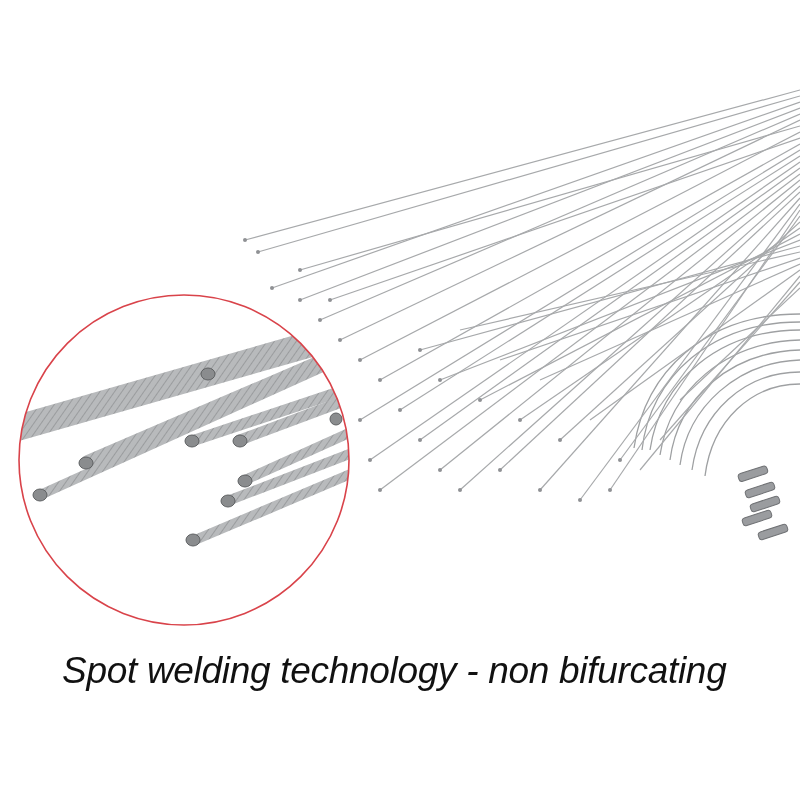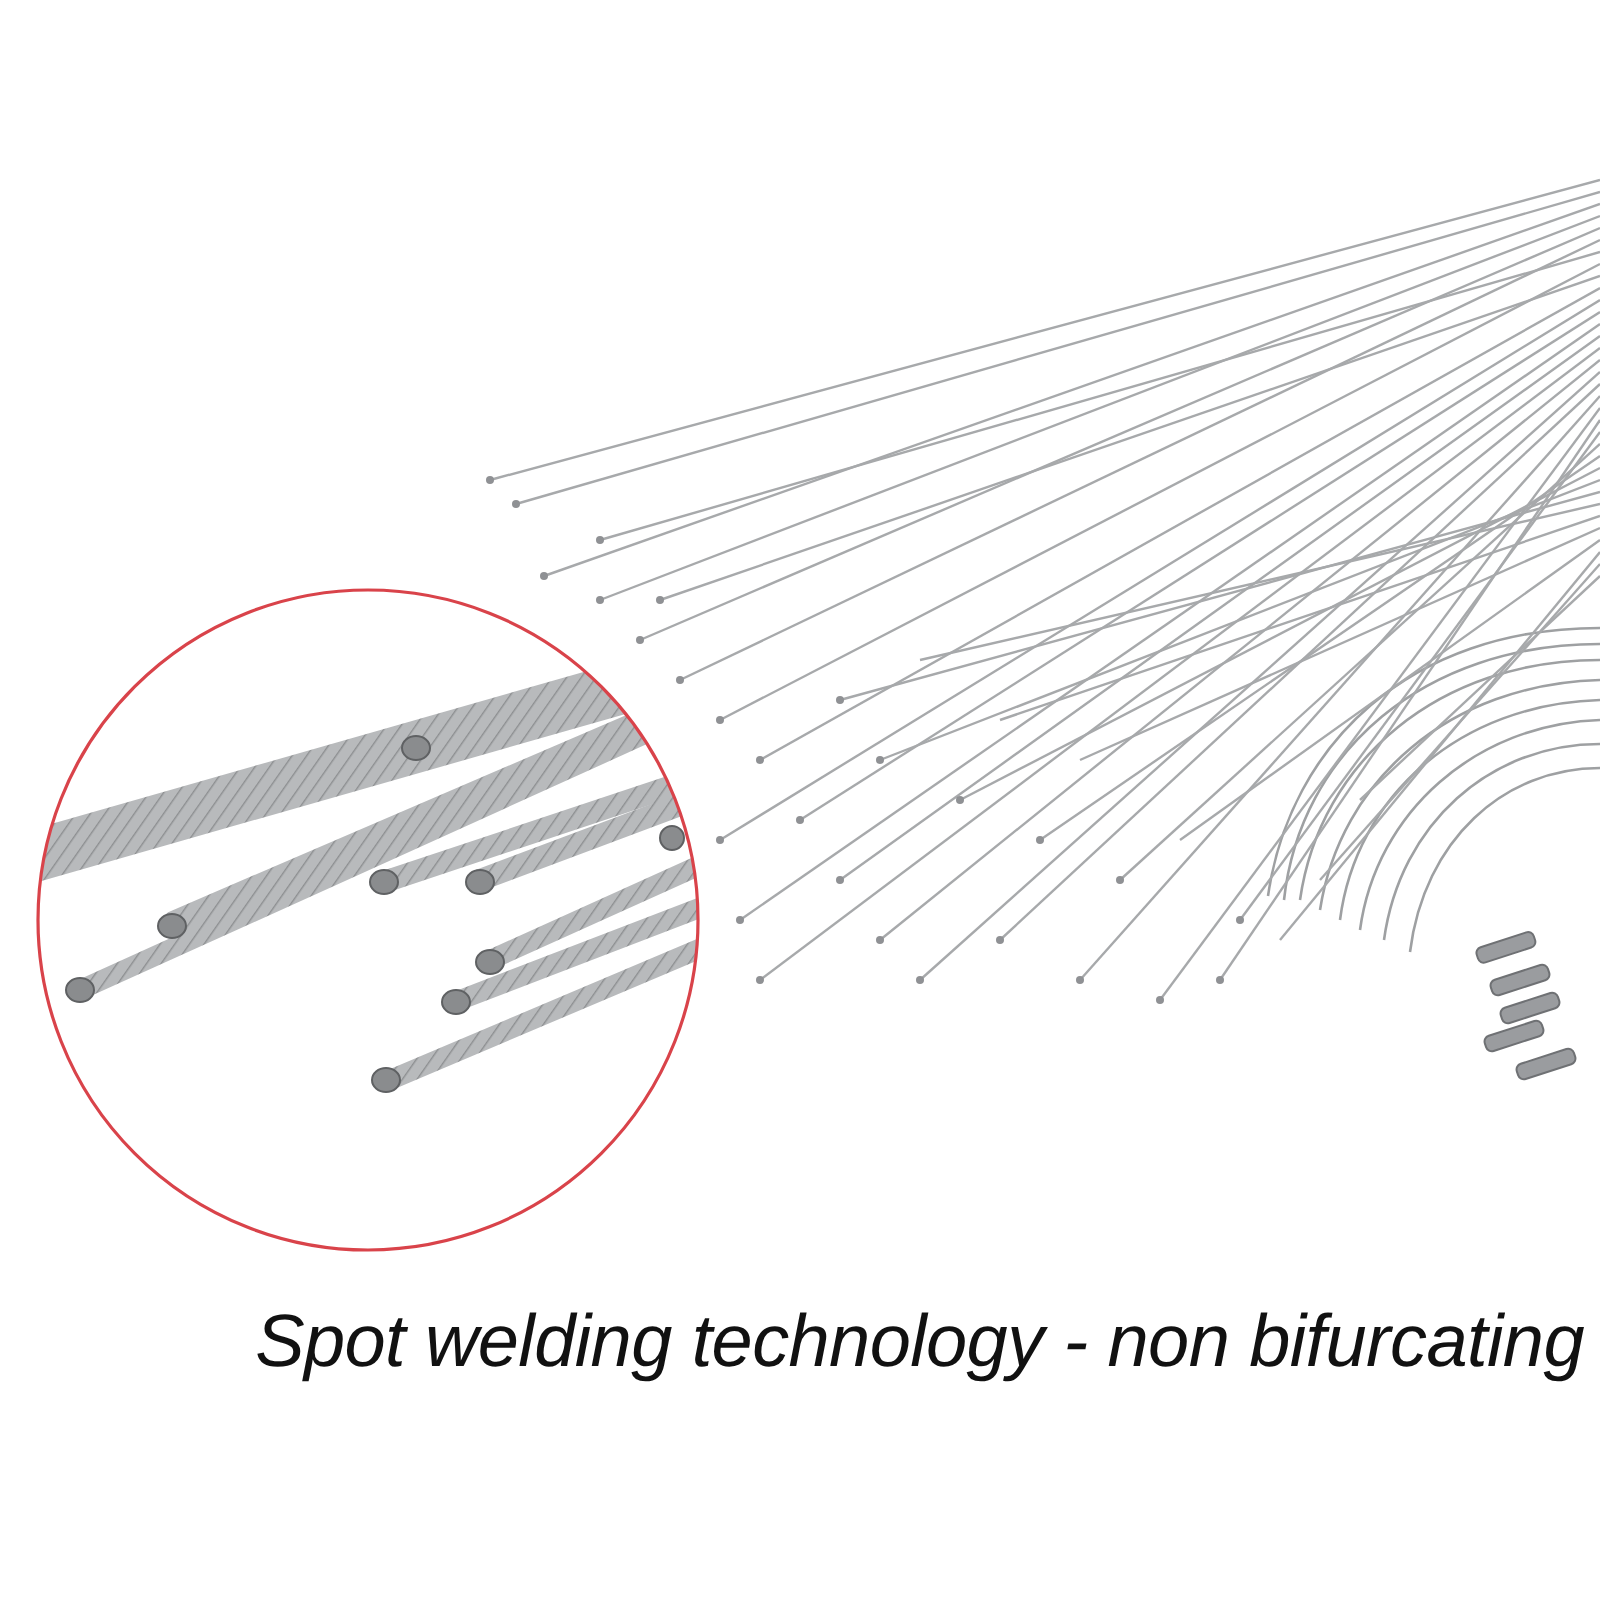--- a/index.html
+++ b/index.html
@@ -1,21 +1,21 @@
 <!DOCTYPE html>
 <html><head>
 <meta charset="utf-8">
 <style>
   html, body { margin: 0; padding: 0; }
   body { width: 800px; height: 800px; background: #ffffff; position: relative; overflow: hidden; }
   .photo { position: absolute; left: 0; top: 0; width: 800px; height: 640px; }
   .caption {
     position: absolute; left: 62px; top: 650px; width: 730px;
     font-family: "Liberation Sans", sans-serif; font-style: italic;
-    font-size: 37px; color: #111111; white-space: nowrap; letter-spacing: -0.3px; text-align: right;
+    font-size: 37px; color: #111111; white-space: nowrap; letter-spacing: -0.3px;
   }
 </style>
 </head>
 <body>
 
 <svg class="photo" viewBox="0 0 800 640" xmlns="http://www.w3.org/2000/svg">
   <defs>
     <clipPath id="zoomclip">
         <circle cx="184" cy="460" r="165"></circle>
       </clipPath>

